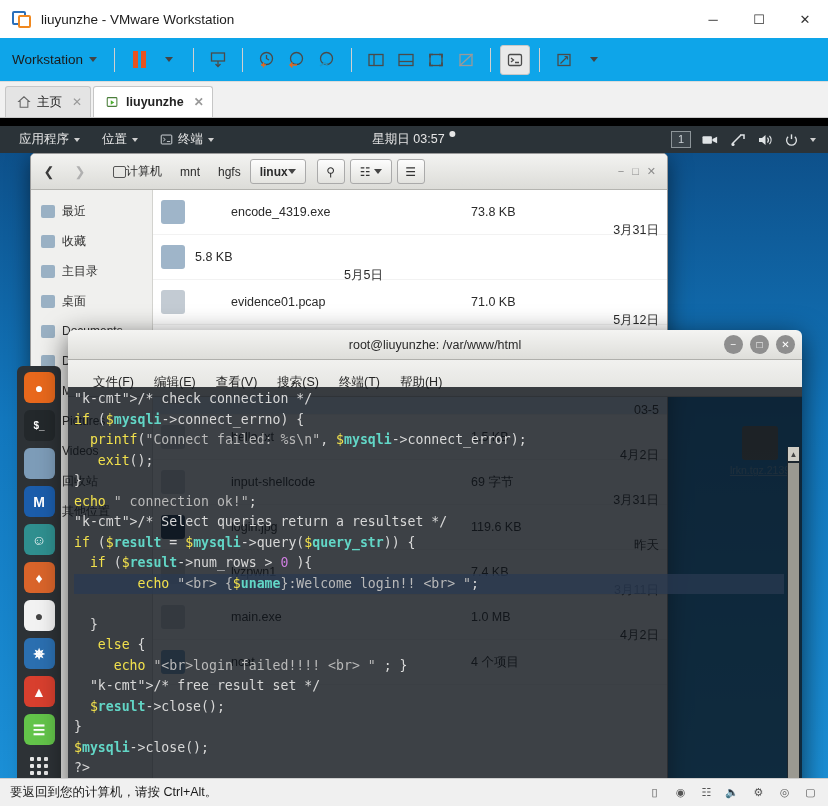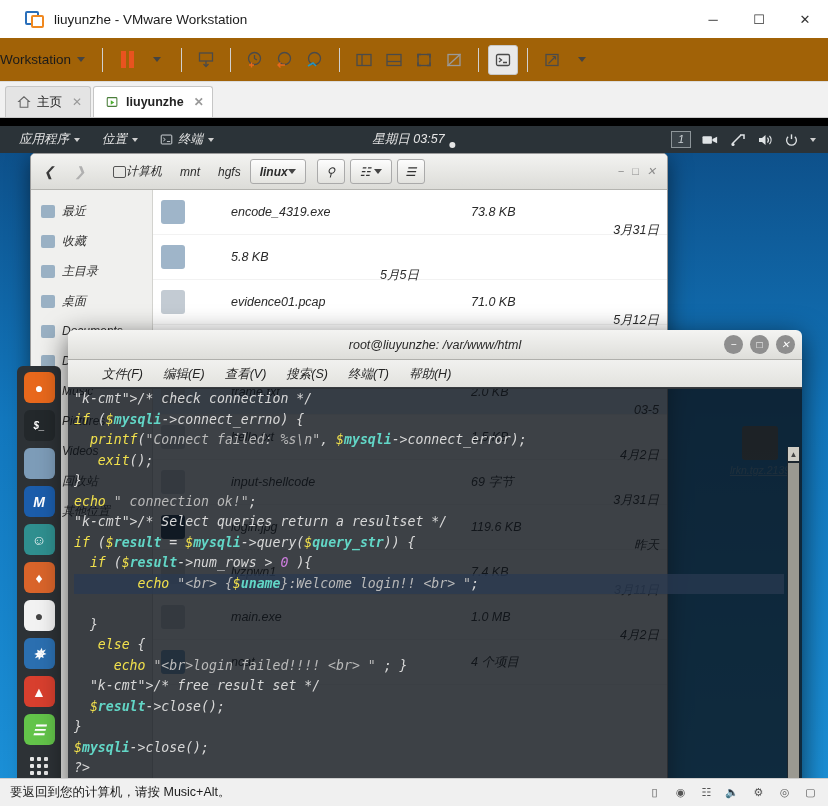--- a/index.html
+++ b/index.html
@@ -8,56 +8,56 @@
     font-family: "Liberation Sans", sans-serif;
     background: #ffffff;
     overflow: hidden;
     position: relative;
   }
 
   
   #vmware-window { position:absolute; inset:0; background:#ffffff; display:flex; flex-direction:column; }
 
   
-  .vm-titlebar { height:38px; display:flex; align-items:center; padding:0 0 0 25px; background:#ffffff; }
+  .vm-titlebar { height:38px; display:flex; align-items:center; padding:0 0 0 12px; background:#ffffff; }
   .vm-logo { width:20px; height:20px; position:relative; margin-right:9px; flex:none; }
   .vm-logo .sq1 { position:absolute; left:0; top:2px; width:14px; height:14px; border:2px solid #2a6fba; border-radius:2px; }
   .vm-logo .sq2 { position:absolute; left:6px; top:6px; width:13px; height:13px; border:2px solid #f0881f; border-radius:2px; background:#fff; }
   .vm-title { font-size:13.5px; color:#1b1b1b; white-space:nowrap; }
   .vm-winbtns { margin-left:auto; display:flex; height:38px; }
   .vm-winbtn { width:46px; height:38px; display:flex; align-items:center; justify-content:center; color:#333; font-size:13px; }
 
   
-  .vm-toolbar { height:44px; display:flex; align-items:center; background:#a16207; border-bottom:1px solid #dcdcdc; }
+  .vm-toolbar { height:44px; display:flex; align-items:center; padding-left:12px; background:#0ea5e9; border-bottom:1px solid #dcdcdc; }
   .tb-workstation { display:flex; align-items:center; gap:6px; font-size:13.5px; color:#1b1b1b; padding-right:8px; }
   .tb-caret { width:0;height:0;border-left:4px solid transparent;border-right:4px solid transparent;border-top:5px solid #444; }
   .tb-sep { width:1px; height:24px; background:#d0d0d0; margin:0 9px; }
   .tb-btn { width:30px; height:30px; display:flex; align-items:center; justify-content:center; border-radius:3px; }
   .tb-btn.active { background:#e9e9e9; border:1px solid #c8c8c8; }
   .pause-ico { display:flex; gap:3px; }
   .pause-ico i { display:block; width:5px; height:17px; background:#e8531f; }
 
   
   .vm-tabs { height:36px; background:#f1f1f1; display:flex; align-items:flex-end; padding-left:5px; border-bottom:1px solid #c9c9c9; }
   .vm-tab { height:31px; display:flex; align-items:center; gap:6px; padding:0 8px 0 11px; font-size:12.5px;
             background:#e4e4e4; border:1px solid #c6c6c6; border-bottom:none; border-radius:3px 3px 0 0; color:#222; margin-right:2px; }
   .vm-tab.active { background:#ffffff; font-weight:bold; }
   .tab-x { color:#999; font-size:12px; margin-left:4px; }
 
   
-  #guest { position:relative; flex:1; background:#000; overflow:hidden;font-style:italic; }
+  #guest { position:relative; flex:1; background:#000; overflow:hidden; }
   #guest-inner { position:absolute; left:0; top:8px; right:0; bottom:0; overflow:hidden;
                  background:linear-gradient(180deg,#0d4d86 0%,#1277bd 45%,#1b8fd6 100%); }
 
   
   .gn-panel { position:absolute; left:0; top:0; right:0; height:27px; background:#2b3338; display:flex; align-items:center;
               color:#e6e6e6; font-size:12.5px; padding:0 8px; z-index:60; }
   .gn-item { display:flex; align-items:center; gap:5px; padding:0 11px; height:27px; }
   .gn-caret { width:0;height:0;border-left:3.5px solid transparent;border-right:3.5px solid transparent;border-top:4.5px solid #cfcfcf; }
-  .gn-clock { position:absolute; left:50%; transform:translateX(-50%); display:flex; align-items:flex-end; gap:5px; }
+  .gn-clock { position:absolute; left:50%; transform:translateX(-50%); display:flex; align-items:flex-start; gap:5px; }
   .gn-dot { width:6px;height:6px;border-radius:50%;background:#e6e6e6; }
   .gn-right { margin-left:auto; display:flex; align-items:center; gap:11px; padding-right:4px; }
   .gn-ws { border:1px solid #8d9599; padding:0 6px; font-size:11px; line-height:15px; color:#cdd3d6; background:#3a4349; }
 
   
   .desk-icon { position:absolute; left:723px; top:300px; width:74px; text-align:center; z-index:5; }
   .desk-icon .ico { width:36px; height:34px; margin:0 auto 4px; background:#a05a16; border-radius:3px; opacity:.55; }
   .desk-icon .lbl { font-size:10.5px; color:#b9c6cf; opacity:.5; text-decoration:underline; white-space:nowrap; overflow:hidden; }
 
   
@@ -84,33 +84,33 @@
              display:flex;align-items:center;justify-content:center;font-size:12px;color:#333; }
   .nt-winctl { margin-left:auto; display:flex; gap:8px; padding-right:6px; color:#8b8b8b; font-size:11px; }
   .nt-body { flex:1; display:flex; min-height:0; }
   .nt-side { width:122px; background:#f0f0ee; border-right:1px solid #d3d3cf; padding-top:6px; font-size:12px; color:#2f2f2f; }
   .nt-side-item { height:30px; display:flex; align-items:center; padding-left:10px; gap:7px; white-space:nowrap; }
   .nt-side-ico { width:14px;height:13px;background:#9ab1c4;border-radius:2px;flex:none; }
   .nt-files { flex:1; background:#ffffff; overflow:hidden; }
   .nt-row { height:45px; display:flex; align-items:center; font-size:12.5px; color:#2a2a2a; padding:0 8px; border-bottom:1px solid #f2f2f2; }
   .nt-fico { width:24px;height:24px;margin-right:10px;border-radius:3px;flex:none; }
   .nt-name { flex:1; white-space:nowrap; overflow:hidden;margin-left:36px; }
-  .nt-size { width:96px; text-align:left;margin-left:36px; }
+  .nt-size { width:96px; text-align:left; }
   .nt-date { width:92px; text-align:right;margin-top:36px; }
 
   
   .term { position:absolute; left:68px; top:204px; width:734px; height:490px; z-index:50;
           box-shadow:0 7px 28px rgba(0,0,0,.65); border-radius:6px 6px 0 0; overflow:hidden; }
   .term-title { height:30px; background:linear-gradient(180deg,#f4f4f2,#dededa); border-bottom:1px solid #b0b0ac;
                 display:flex; align-items:center; justify-content:center; position:relative; font-size:12.5px; color:#2a2a2a; }
   .term-ctl { position:absolute; right:7px; top:5px; display:flex; gap:7px; }
   .tc { width:19px;height:19px;border-radius:50%;background:#8e8e8e;color:#fff;font-size:10px;
         display:flex;align-items:center;justify-content:center;line-height:1; }
-  .term-menu { height:29px; background:linear-gradient(180deg,#f1f1ef,#e2e2de); border-bottom:1px solid #b8b8b4;
-               display:flex; align-items:center; padding-left:24px; font-size:12.5px; color:#252525; }
+  .term-menu { height:37px; background:linear-gradient(180deg,#f1f1ef,#e2e2de); border-bottom:1px solid #b8b8b4;
+               display:flex; align-items:flex-end; padding-left:15px; font-size:12.5px; color:#252525; }
   .tm-item { padding:0 10px; height:27px; display:flex; align-items:center; }
   .term-body { position:absolute; left:0; right:0; top:57px; bottom:0; background:rgba(12,18,24,.80); }
   .term-text { position:absolute; left:6px; top:2px; right:18px; bottom:26px;
                font-family:"DejaVu Sans Mono","Liberation Mono",monospace; font-size:13.2px; line-height:20.5px;
                white-space:pre; color:#d8d8d8; overflow:hidden; }
   .tl-hl { background:rgba(42,58,82,.75); display:block; }
   .k-kw  { color:#f2e14c; }
   .k-var { color:#62d6c6; font-weight:bold; }
   .k-var2{ color:#f2e14c; }
   .k-str { color:#b9b9b9; }
@@ -520,21 +520,21 @@
             <div class="term-thumb"></div>
 
           </div>
         </div>
       </div>
 
     </div>
   </div>
 
   <div class="vm-status">
-    <span>要返回到您的计算机，请按 Music+Alt。</span>
+    <span>要返回到您的计算机，请按 Ctrl+Alt。</span>
     <span class="vm-status-icons">
       <span class="vm-sicon">▯</span>
       <span class="vm-sicon">◉</span>
       <span class="vm-sicon">☷</span>
       <span class="vm-sicon">🔈</span>
       <span class="vm-sicon">⚙</span>
       <span class="vm-sicon">◎</span>
       <span class="vm-sicon">▢</span>
     </span>
   </div>

